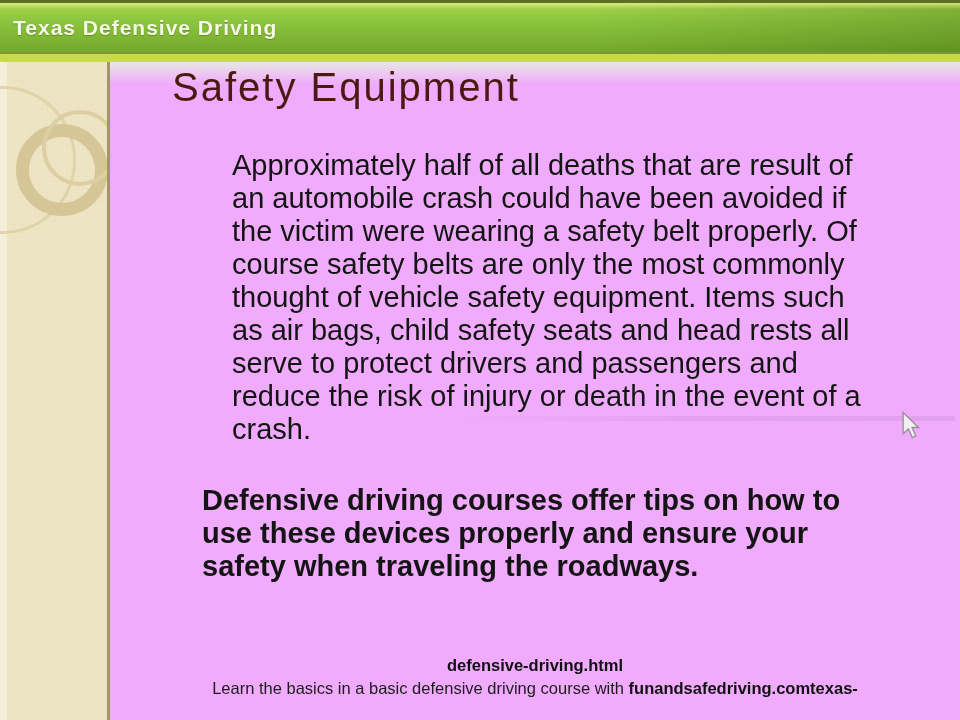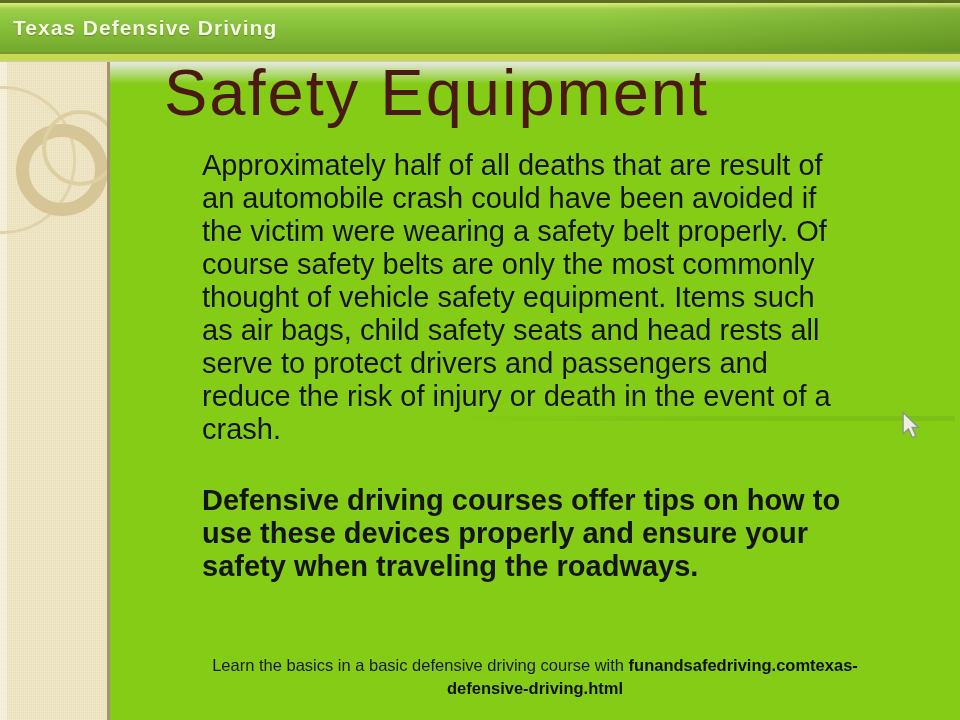--- a/index.html
+++ b/index.html
@@ -5,21 +5,21 @@
   html, body {
     margin: 0;
     padding: 0;
     background: #ffffff;
     font-family: "Liberation Sans", sans-serif;
   }
   .page {
     position: relative;
     width: 960px;
     height: 720px;
-    background: #84cc16;
+    background: #f0abfc;
     overflow: hidden;
   }
 
   
   .title-bar {
     position: absolute;
     left: 0; top: 0;
     width: 960px; height: 52px;
     box-sizing: border-box;
     border-top: 3px solid #5d6e20;
@@ -96,38 +96,38 @@
   
   .content-shadow {
     position: absolute;
     left: 110px; top: 62px;
     width: 850px; height: 22px;
     background: linear-gradient(180deg, #e8e8e4 0%, rgba(255,255,255,0) 100%);
   }
   .slide-title {
     position: absolute;
     left: 164px; top: 56px;
-    margin: 0;
-    font-size: 65px;
+    margin: 8px;
+    font-size: 40px;
     font-weight: normal;
     letter-spacing: 2px;
     line-height: 1.15;
     color: #4a1a12;
     white-space: pre;
   }
   .slide-paragraph {
     position: absolute;
     left: 202px;
     margin: 0;
     font-size: 29px;
     line-height: 33px;
     color: #141414;
     white-space: pre;
   }
-  .slide-paragraph.p1 { top: 149px; }
+  .slide-paragraph.p1 { top: 149px; margin-left: 30px; }
   .slide-paragraph.p2 { top: 484px; font-weight: bold; }
 
   
   .footer-note {
     position: absolute;
     left: 110px; top: 654px;
     width: 850px;
     text-align: center;
     font-size: 16.5px;
     line-height: 22.5px;
@@ -181,22 +181,22 @@
 as air bags, child safety seats and head rests all
 serve to protect drivers and passengers and
 reduce the risk of injury or death in the event of a
 crash.</p>
 
     <p class="slide-paragraph p2">Defensive driving courses offer tips on how to
 use these devices properly and ensure your
 safety when traveling the roadways.</p>
 
     <div class="footer-note">
+      <div class="line"><b>defensive-driving.html</b></div>
       <div class="line"><span>Learn the basics in a basic defensive driving course with </span><b>funandsafedriving.comtexas-</b></div>
-      <div class="line"><b>defensive-driving.html</b></div>
     </div>
 
     <div class="artifact-line"></div>
 
     <svg class="mouse-cursor" viewBox="0 0 12 19" xmlns="http://www.w3.org/2000/svg">
       <path d="M1,1 L1,15.5 L4.6,12.2 L7.2,18 L9.6,16.9 L7.1,11.2 L11.4,11.2 Z" fill="#f4f4f4" stroke="#8f8f8f" stroke-width="0.9" opacity="0.92"></path>
     </svg>
   </main>
 
 </div>

